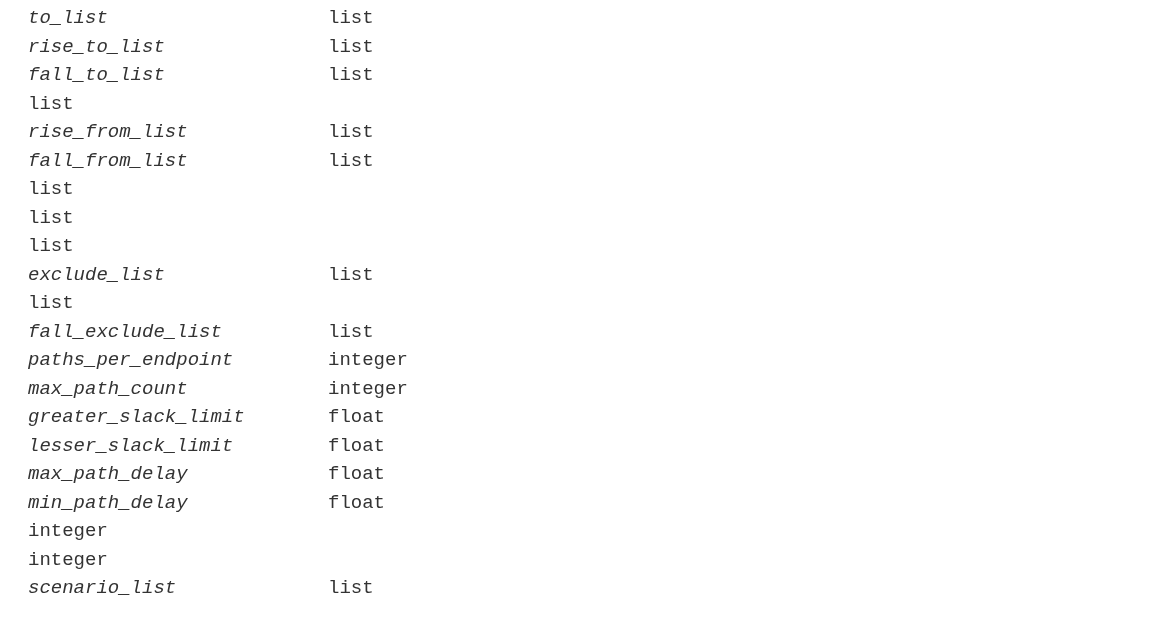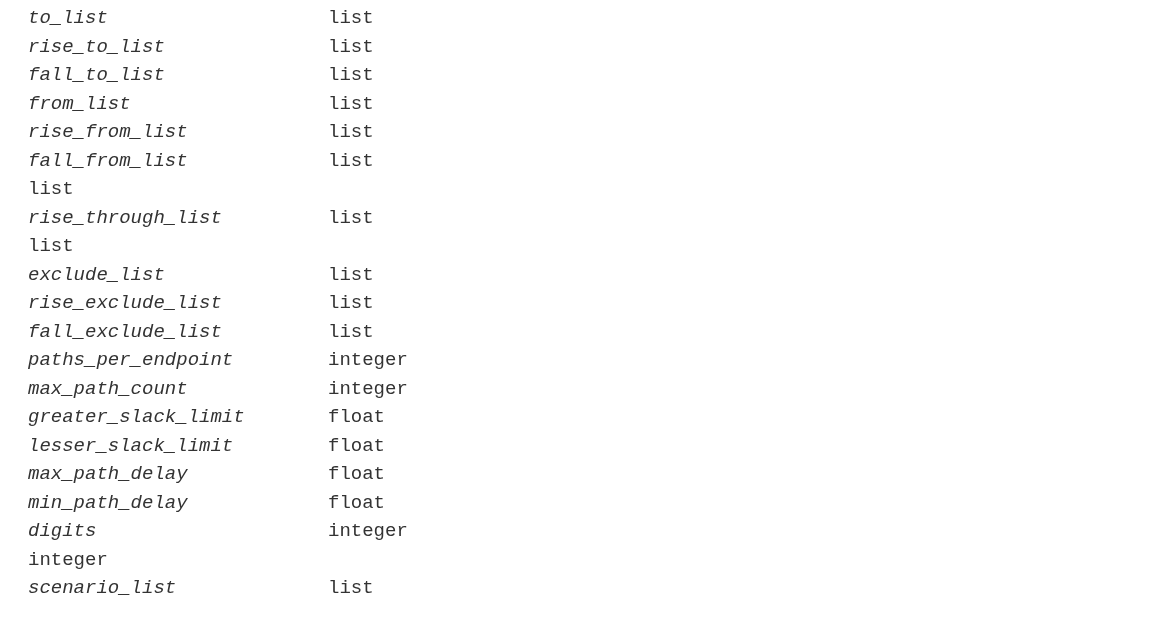--- a/index.html
+++ b/index.html
@@ -36,47 +36,44 @@
   </div>
   <div class="row">
     <span class="param">rise_to_list</span>
     <span class="type">list</span>
   </div>
   <div class="row">
     <span class="param">fall_to_list</span>
     <span class="type">list</span>
   </div>
   <div class="row">
-    <span class="param">from_list</span>
     <span class="type">list</span>
   </div>
   <div class="row">
     <span class="param">rise_from_list</span>
     <span class="type">list</span>
   </div>
   <div class="row">
     <span class="param">fall_from_list</span>
     <span class="type">list</span>
   </div>
   <div class="row">
     <span class="type">list</span>
   </div>
   <div class="row">
-    <span class="param">rise_through_list</span>
     <span class="type">list</span>
   </div>
   <div class="row">
     <span class="type">list</span>
   </div>
   <div class="row">
     <span class="param">exclude_list</span>
     <span class="type">list</span>
   </div>
   <div class="row">
-    <span class="param">rise_exclude_list</span>
     <span class="type">list</span>
   </div>
   <div class="row">
     <span class="param">fall_exclude_list</span>
     <span class="type">list</span>
   </div>
   <div class="row">
     <span class="param">paths_per_endpoint</span>
     <span class="type">integer</span>
   </div>
@@ -94,21 +91,20 @@
   </div>
   <div class="row">
     <span class="param">max_path_delay</span>
     <span class="type">float</span>
   </div>
   <div class="row">
     <span class="param">min_path_delay</span>
     <span class="type">float</span>
   </div>
   <div class="row">
-    <span class="param">digits</span>
     <span class="type">integer</span>
   </div>
   <div class="row">
     <span class="type">integer</span>
   </div>
   <div class="row">
     <span class="param">scenario_list</span>
     <span class="type">list</span>
   </div>
 </div>

